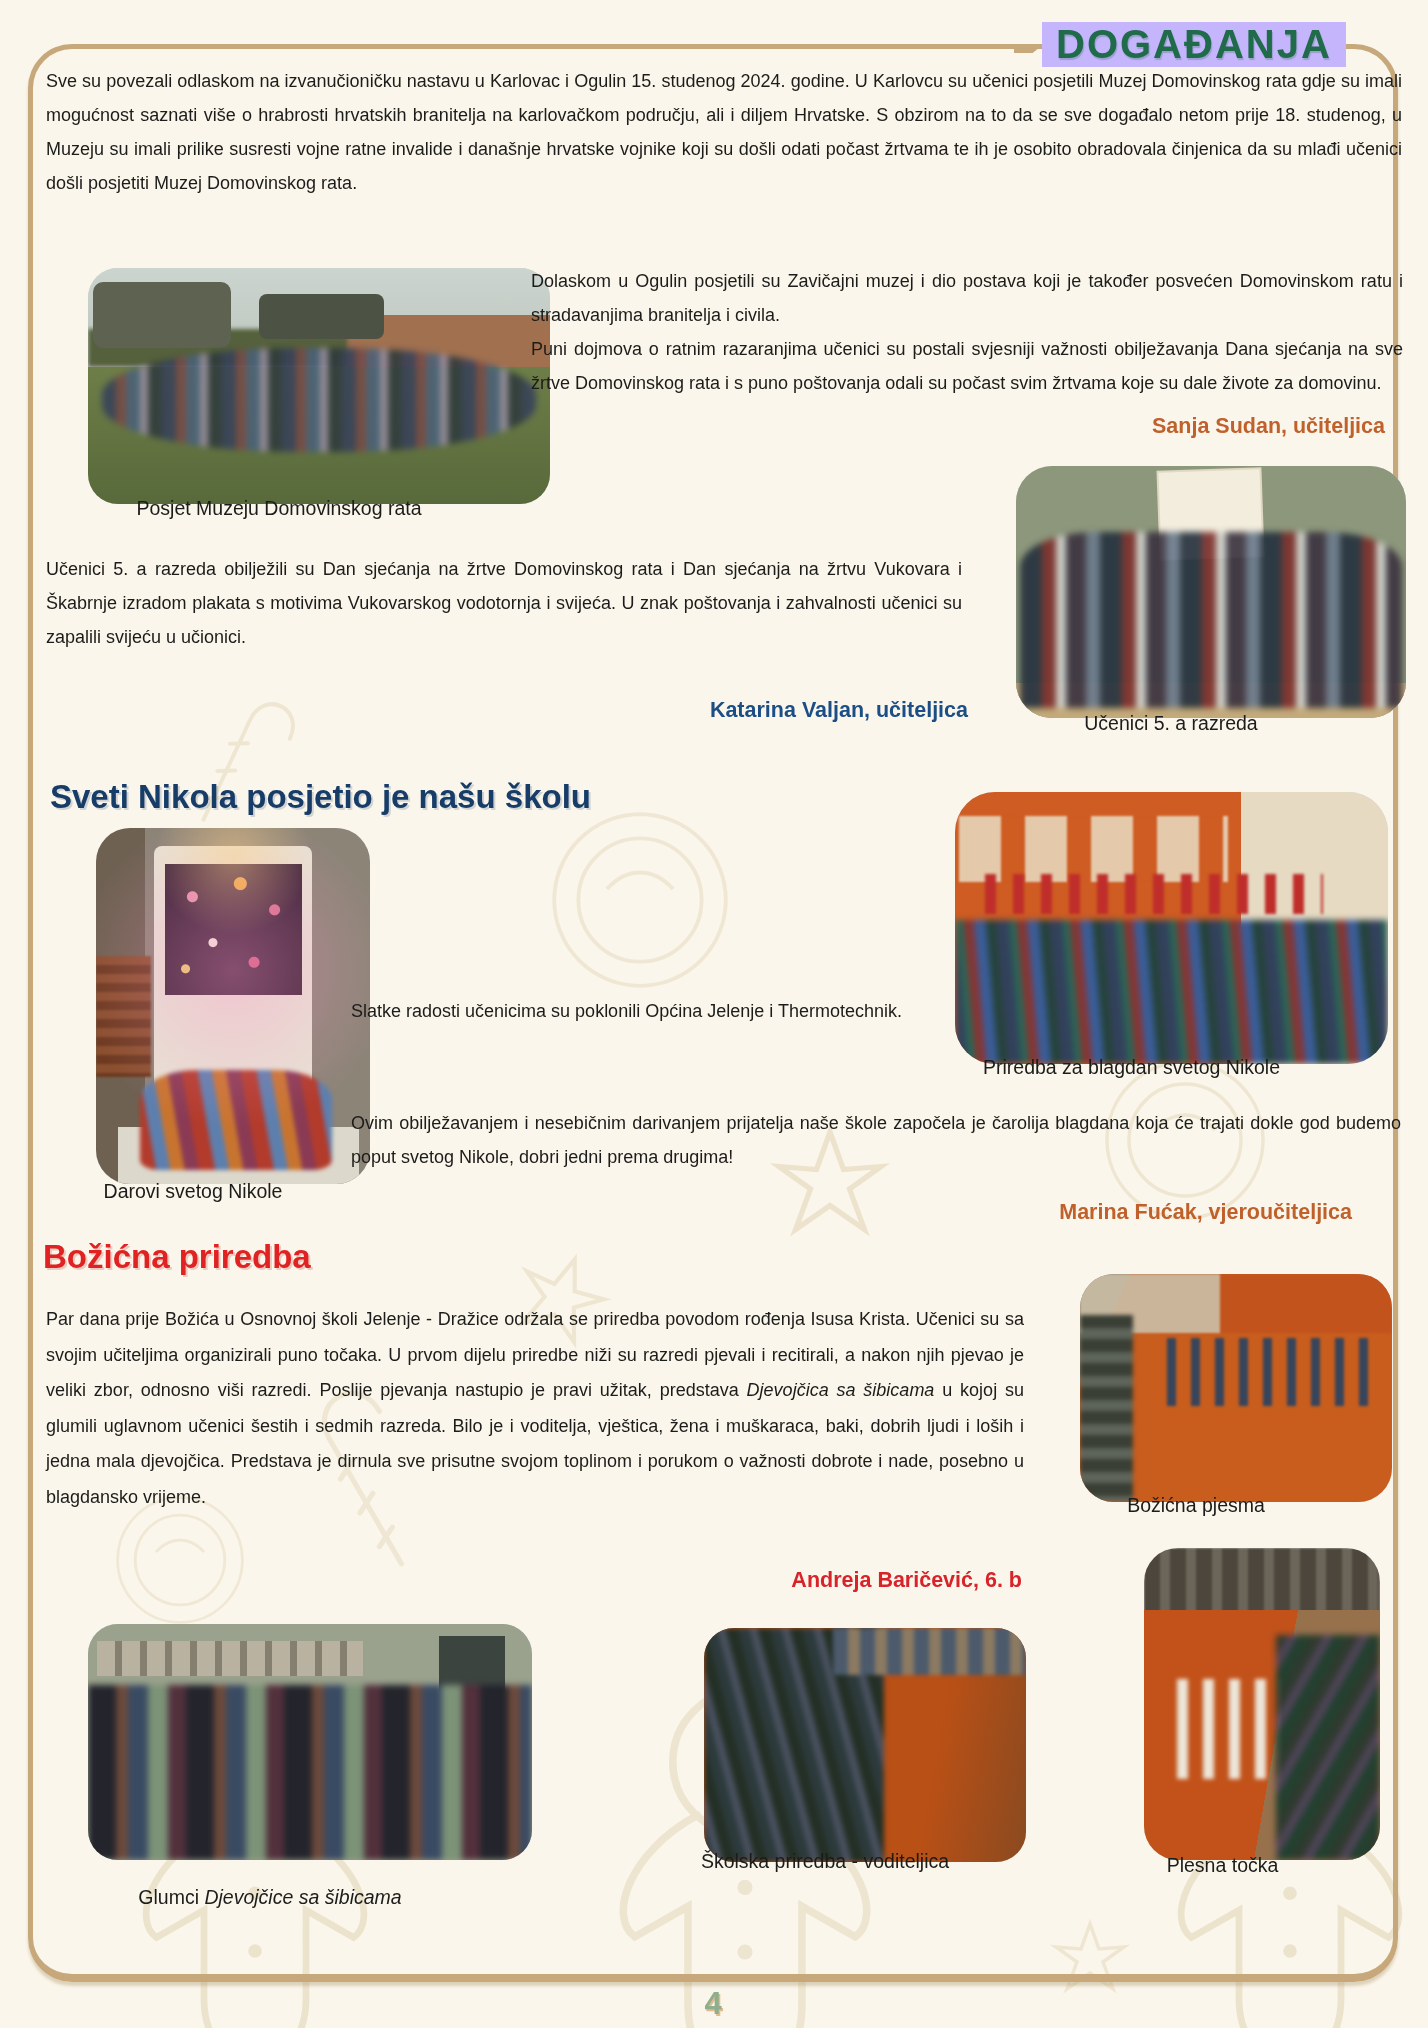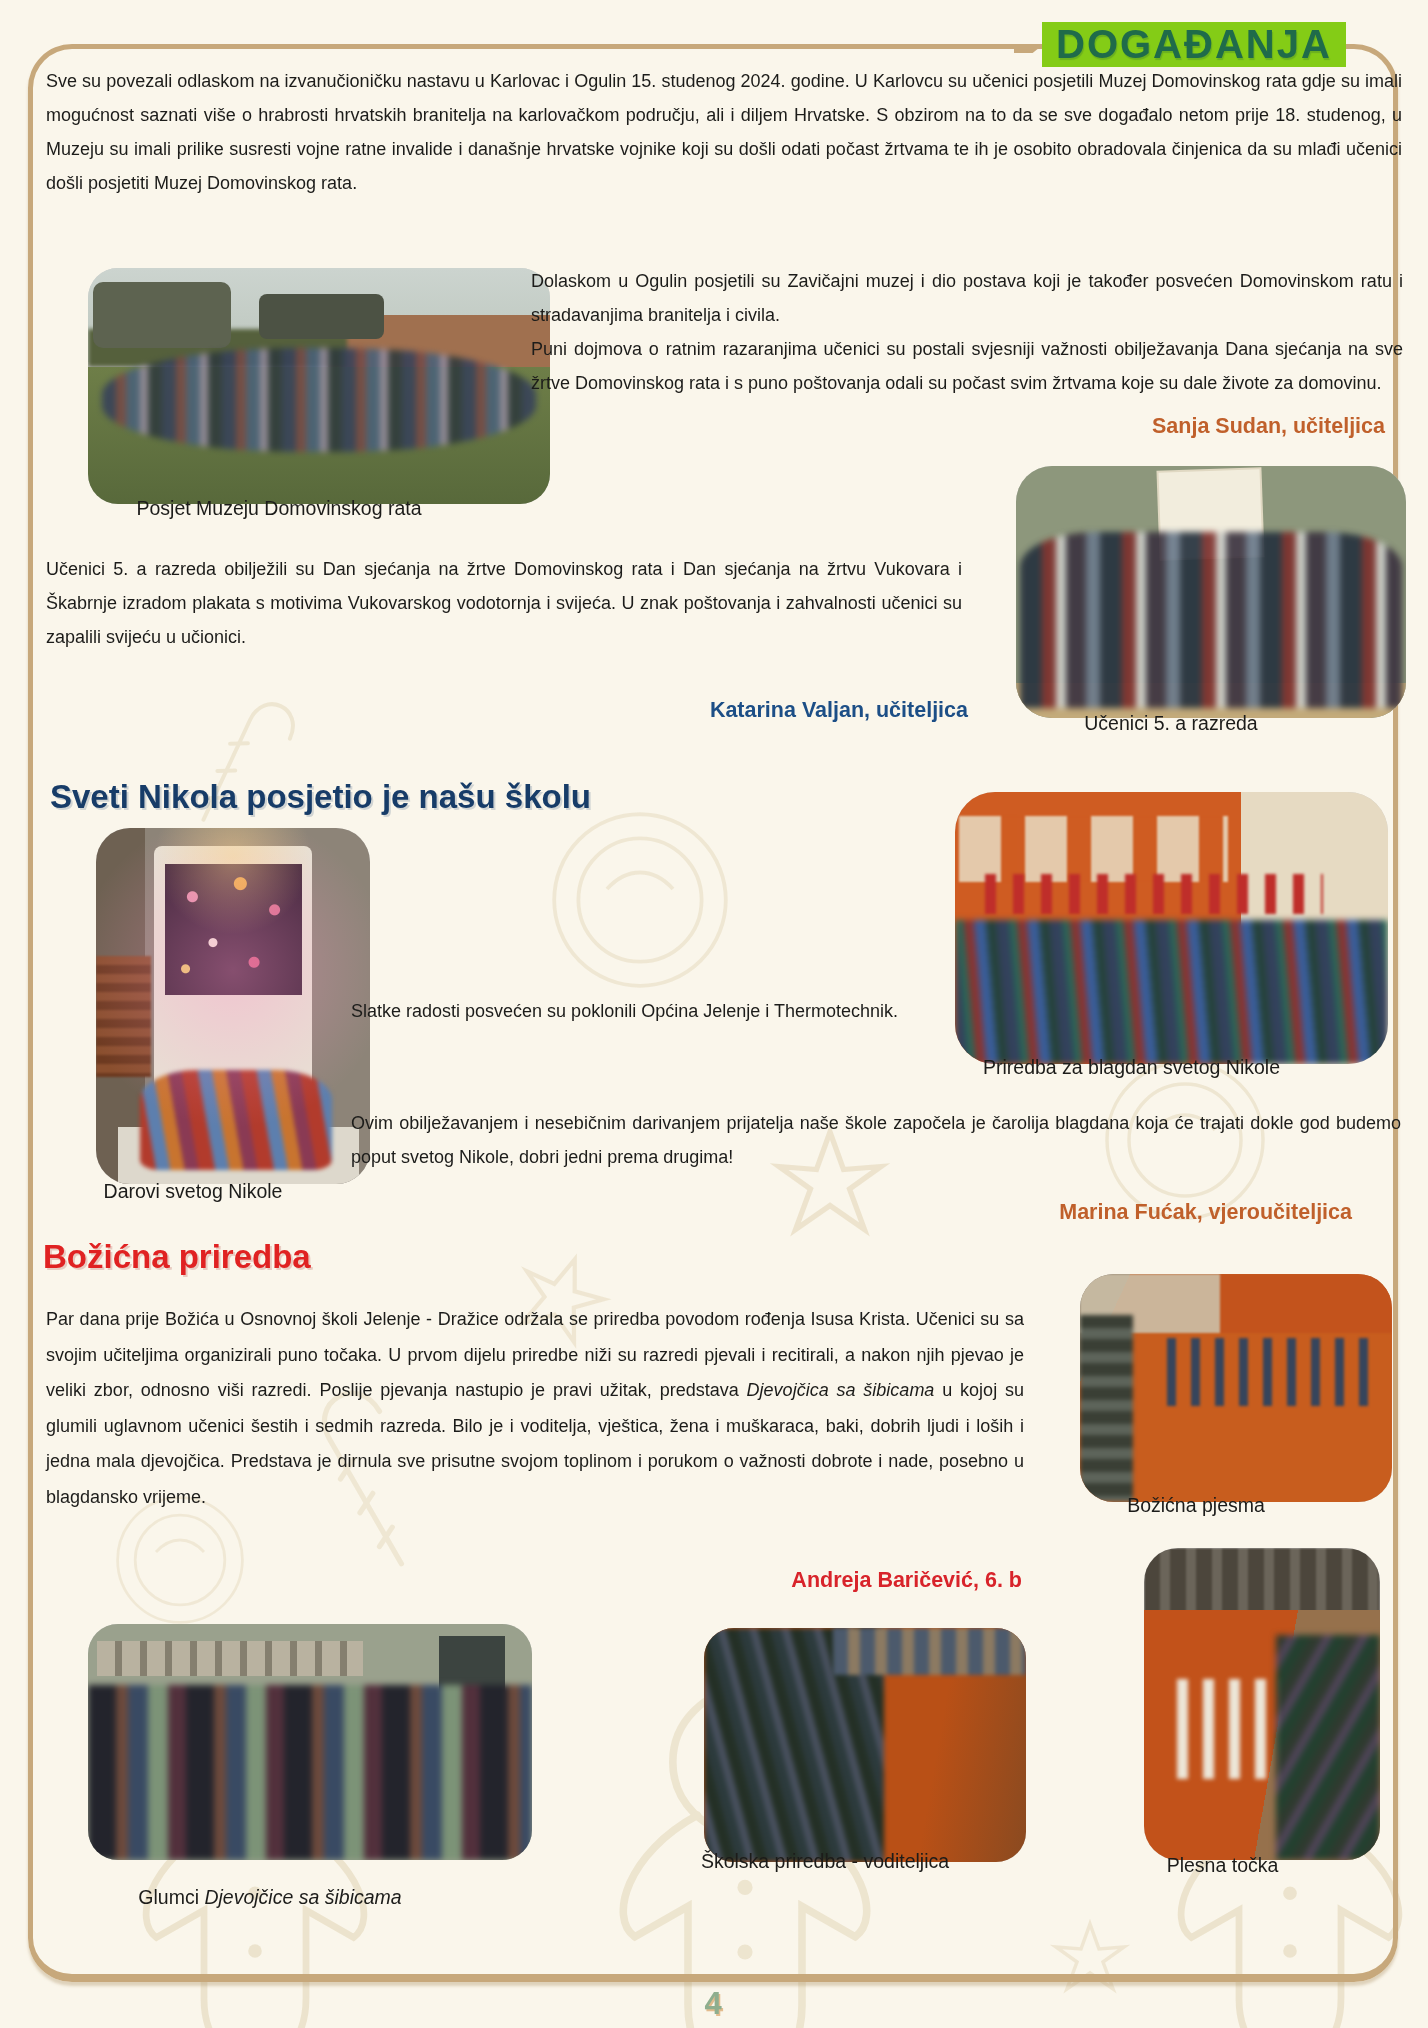--- a/index.html
+++ b/index.html
@@ -2,21 +2,21 @@
 <html><head>
 <meta charset="utf-8">
 <style>
   html,body{margin:0;padding:0;background:#f6f1e4;}
   .page{position:relative;width:1428px;height:2028px;background:#faf6eb;overflow:hidden;
         font-family:"Liberation Sans",sans-serif;color:#1c1c1a;}
   .wm{position:absolute;left:0;top:0;pointer-events:none;}
   .frame{position:absolute;left:28px;top:44px;width:1370px;height:1938px;box-sizing:border-box;
          border:5px solid #c7a87b;border-bottom-width:8px;border-radius:44px;
          box-shadow:0 4px 3px rgba(170,140,95,.35);}
-  .page-header{position:absolute;top:22px;left:1042px;padding:0 14px;background:#84cc16;
+  .page-header{position:absolute;top:22px;left:1042px;padding:0 14px;background:#c4b5fd;
          color:#1f6b4a;font-size:40px;font-weight:bold;letter-spacing:2px;
          text-shadow:1px 2px 1px rgba(30,90,60,.25);z-index:3;}
   .ribbon-cut{position:absolute;left:1014px;top:44px;width:30px;height:9px;background:#c7a87b;
          clip-path:polygon(0 0,100% 0,62% 100%,0 100%);z-index:3;}
   .body{position:absolute;margin:6px;font-size:18px;line-height:34px;text-align:justify;z-index:2;}
   .caption{position:absolute;margin:0;font-size:19.5px;text-align:center;z-index:2;}
   .attr{position:absolute;margin:12px;font-size:21.5px;font-weight:bold;text-align:right;z-index:2;}
   .attr.orange{color:#c0602b;} .attr.blue{color:#1c4e86;} .attr.red{color:#d8232a;}
   .h2{position:absolute;margin:0;font-size:33px;font-weight:bold;z-index:2;}
   .h2.blue{color:#173c68;text-shadow:2px 2px 0 rgba(23,60,104,.18);}
@@ -174,21 +174,21 @@
     <div class="d-bg"></div>
     <div class="d-stair"></div>
     <div class="d-chair"></div>
     <div class="d-board"></div>
     <div class="d-table"></div>
     <div class="d-gifts"></div>
     <div class="d-glow"></div>
   </figure>
   <p class="caption" style="left:56px;top:1180px;width:274px;">Darovi svetog Nikole</p>
 
-  <p class="body" style="left:345px;top:988px;width:558px;">Slatke radosti posvećen su poklonili Općina Jelenje i Thermotechnik.</p>
+  <p class="body" style="left:345px;top:988px;width:558px;">Slatke radosti učenicima su poklonili Općina Jelenje i Thermotechnik.</p>
 
   <figure class="photo" style="left:915px;top:776px;width:433px;height:272px;border-radius:40px;">
     <div class="pr-back"></div>
     <div class="pr-houses"></div>
     <div class="pr-kids"></div>
     <div class="pr-crowd"></div>
   </figure>
   <p class="caption" style="left:915px;top:1056px;width:433px;">Priredba za blagdan svetog Nikole</p>
 
   <p class="body" style="left:345px;top:1100px;width:1050px;">Ovim obilježavanjem i nesebičnim darivanjem prijatelja naše škole započela je čarolija blagdana koja će trajati dokle god budemo poput svetog Nikole, dobri jedni prema drugima!</p>

